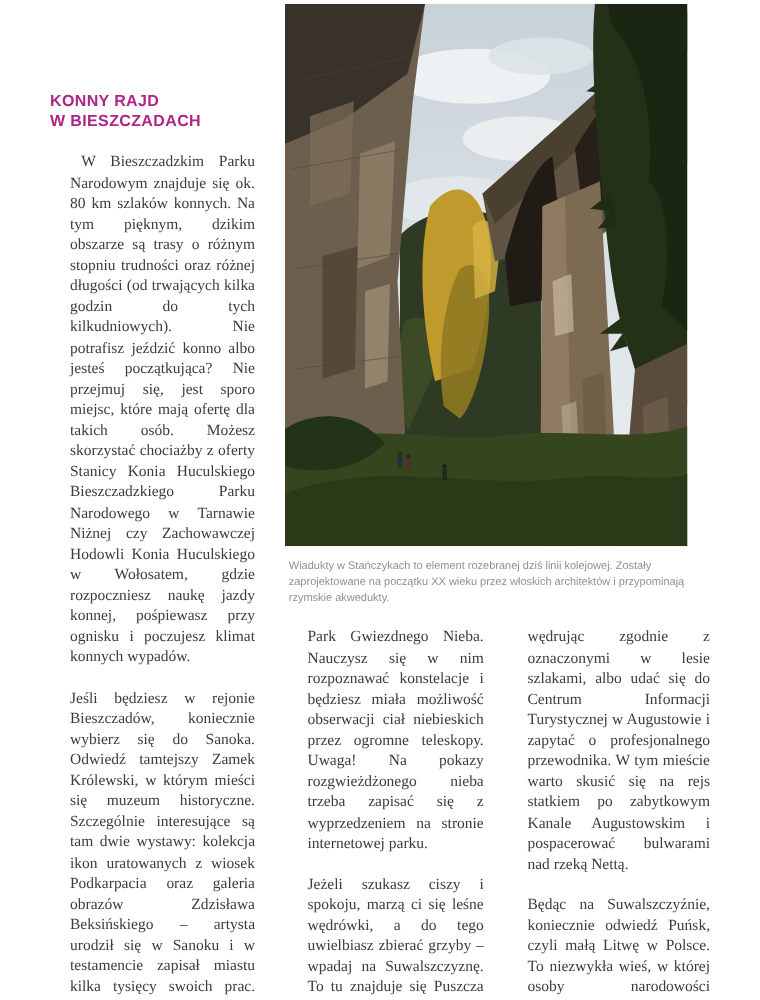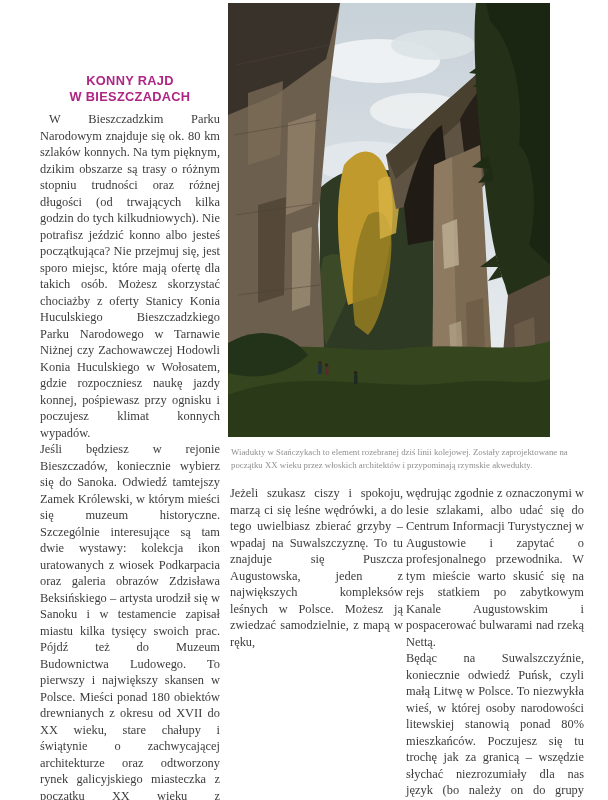--- a/index.html
+++ b/index.html
@@ -7,41 +7,41 @@
   html,body { margin:0; padding:0; }
   body {
     width:608px; height:800px; position:relative; overflow:hidden;
     background:#ffffff;
     font-family:"Liberation Serif", serif;
   }
   .col {
     position:absolute; text-align:justify;
     font-size:12.4px; line-height:16.5px; color:#3c3c3c;
   }
-  .col p { margin:0; }
+  .col p { margin:16px; }
   p.indent { text-indent:9px; }
   .sec-heading {
     font-family:"Liberation Sans", sans-serif; font-weight:bold;
     font-size:12.8px; line-height:16px; letter-spacing:0.3px;
-    text-align:center; color:var(--accent);
+    text-align:left; color:var(--accent);
     white-space:pre-line; margin:0;
   }
   #left-col   { left:40px;  top:73px;  width:180px; }
   #left-col .sec-heading { margin-bottom:6px; }
   #mid-col    { left:230px; top:485px; width:173px; }
   #mid-col .sec-heading  { margin:13px 0 7px 0; }
   #right-col  { left:406px; top:485px; width:178px; }
   #photo {
     position:absolute; left:228px; top:3px; width:322px; height:434px;
     margin:0; overflow:hidden;
   }
   #photo svg { display:block; width:100%; height:100%; }
   #caption {
     position:absolute; left:231px; top:446px; width:352px;
-    font-family:Liberation Serif, serif;
+    font-family:Liberation Sans, sans-serif;
     font-size:8.8px; line-height:13px; color:#909090; text-align:left;
   }
   #footer {
     position:absolute; right:24px; top:804px;
     display:flex; align-items:baseline; gap:22px;
     font-family:"Liberation Sans", sans-serif;
   }
   #footer .site { font-size:8.5px; color:#aeaeae; letter-spacing:0.4px; }
   #footer .logo { font-weight:bold; font-size:10px; color:#4f4f4f; letter-spacing:-0.3px; }
   #footer .num  { font-family:"Liberation Serif", serif; font-size:17px; color:#9a9a9a; letter-spacing:1.5px; }
@@ -124,20 +124,21 @@
       <circle cx="98.7" cy="362" r="1.8" fill="#2e241c"></circle>
       <rect x="126" y="372" width="3.5" height="9" fill="#1d2a22"></rect>
       <circle cx="127.7" cy="370" r="1.8" fill="#241d16"></circle>
     </g>
   </svg>
 </figure>
 
 <div id="caption">Wiadukty w Stańczykach to element rozebranej dziś linii kolejowej. Zostały zaprojektowane na początku XX wieku przez włoskich architektów i przypominają rzymskie akwedukty.</div>
 
 <div class="col" id="mid-col">
+  <p>Park Gwiezdnego Nieba. Nauczysz się w nim rozpoznawać konstelacje i będziesz miała możliwość obserwacji ciał niebieskich przez ogromne teleskopy. Uwaga! Na pokazy rozgwieżdżonego nieba trzeba zapisać się z wyprzedzeniem na stronie internetowej parku.</p>
   <p>Jeżeli szukasz ciszy i spokoju, marzą ci się leśne wędrówki, a do tego uwielbiasz zbierać grzyby – wpadaj na Suwalszczyznę. To tu znajduje się Puszcza Augustowska, jeden z największych kompleksów leśnych w Polsce. Możesz ją zwiedzać samodzielnie, z mapą w ręku,</p>
 </div>
 
 <div class="col" id="right-col">
   <p>wędrując zgodnie z oznaczonymi w lesie szlakami, albo udać się do Centrum Informacji Turystycznej w Augustowie i zapytać o profesjonalnego przewodnika. W tym mieście warto skusić się na rejs statkiem po zabytkowym Kanale Augustowskim i pospacerować bulwarami nad rzeką Nettą.</p>
   <p><span>Będąc na Suwalszczyźnie, koniecznie odwiedź Puńsk, czyli małą Litwę w Polsce. To niezwykła wieś, w której osoby narodowości litewskiej stanowią ponad 80% mieszkańców. Poczujesz się tu trochę jak za granicą – wszędzie słychać niezrozumiały dla nas język (bo należy on do grupy języków bałtyckich, a nie słowiańskich jak polski), a znaki i tablice</span></p>
 </div>
 
 <div id="footer">
   <span class="site">hebe.pl</span>

